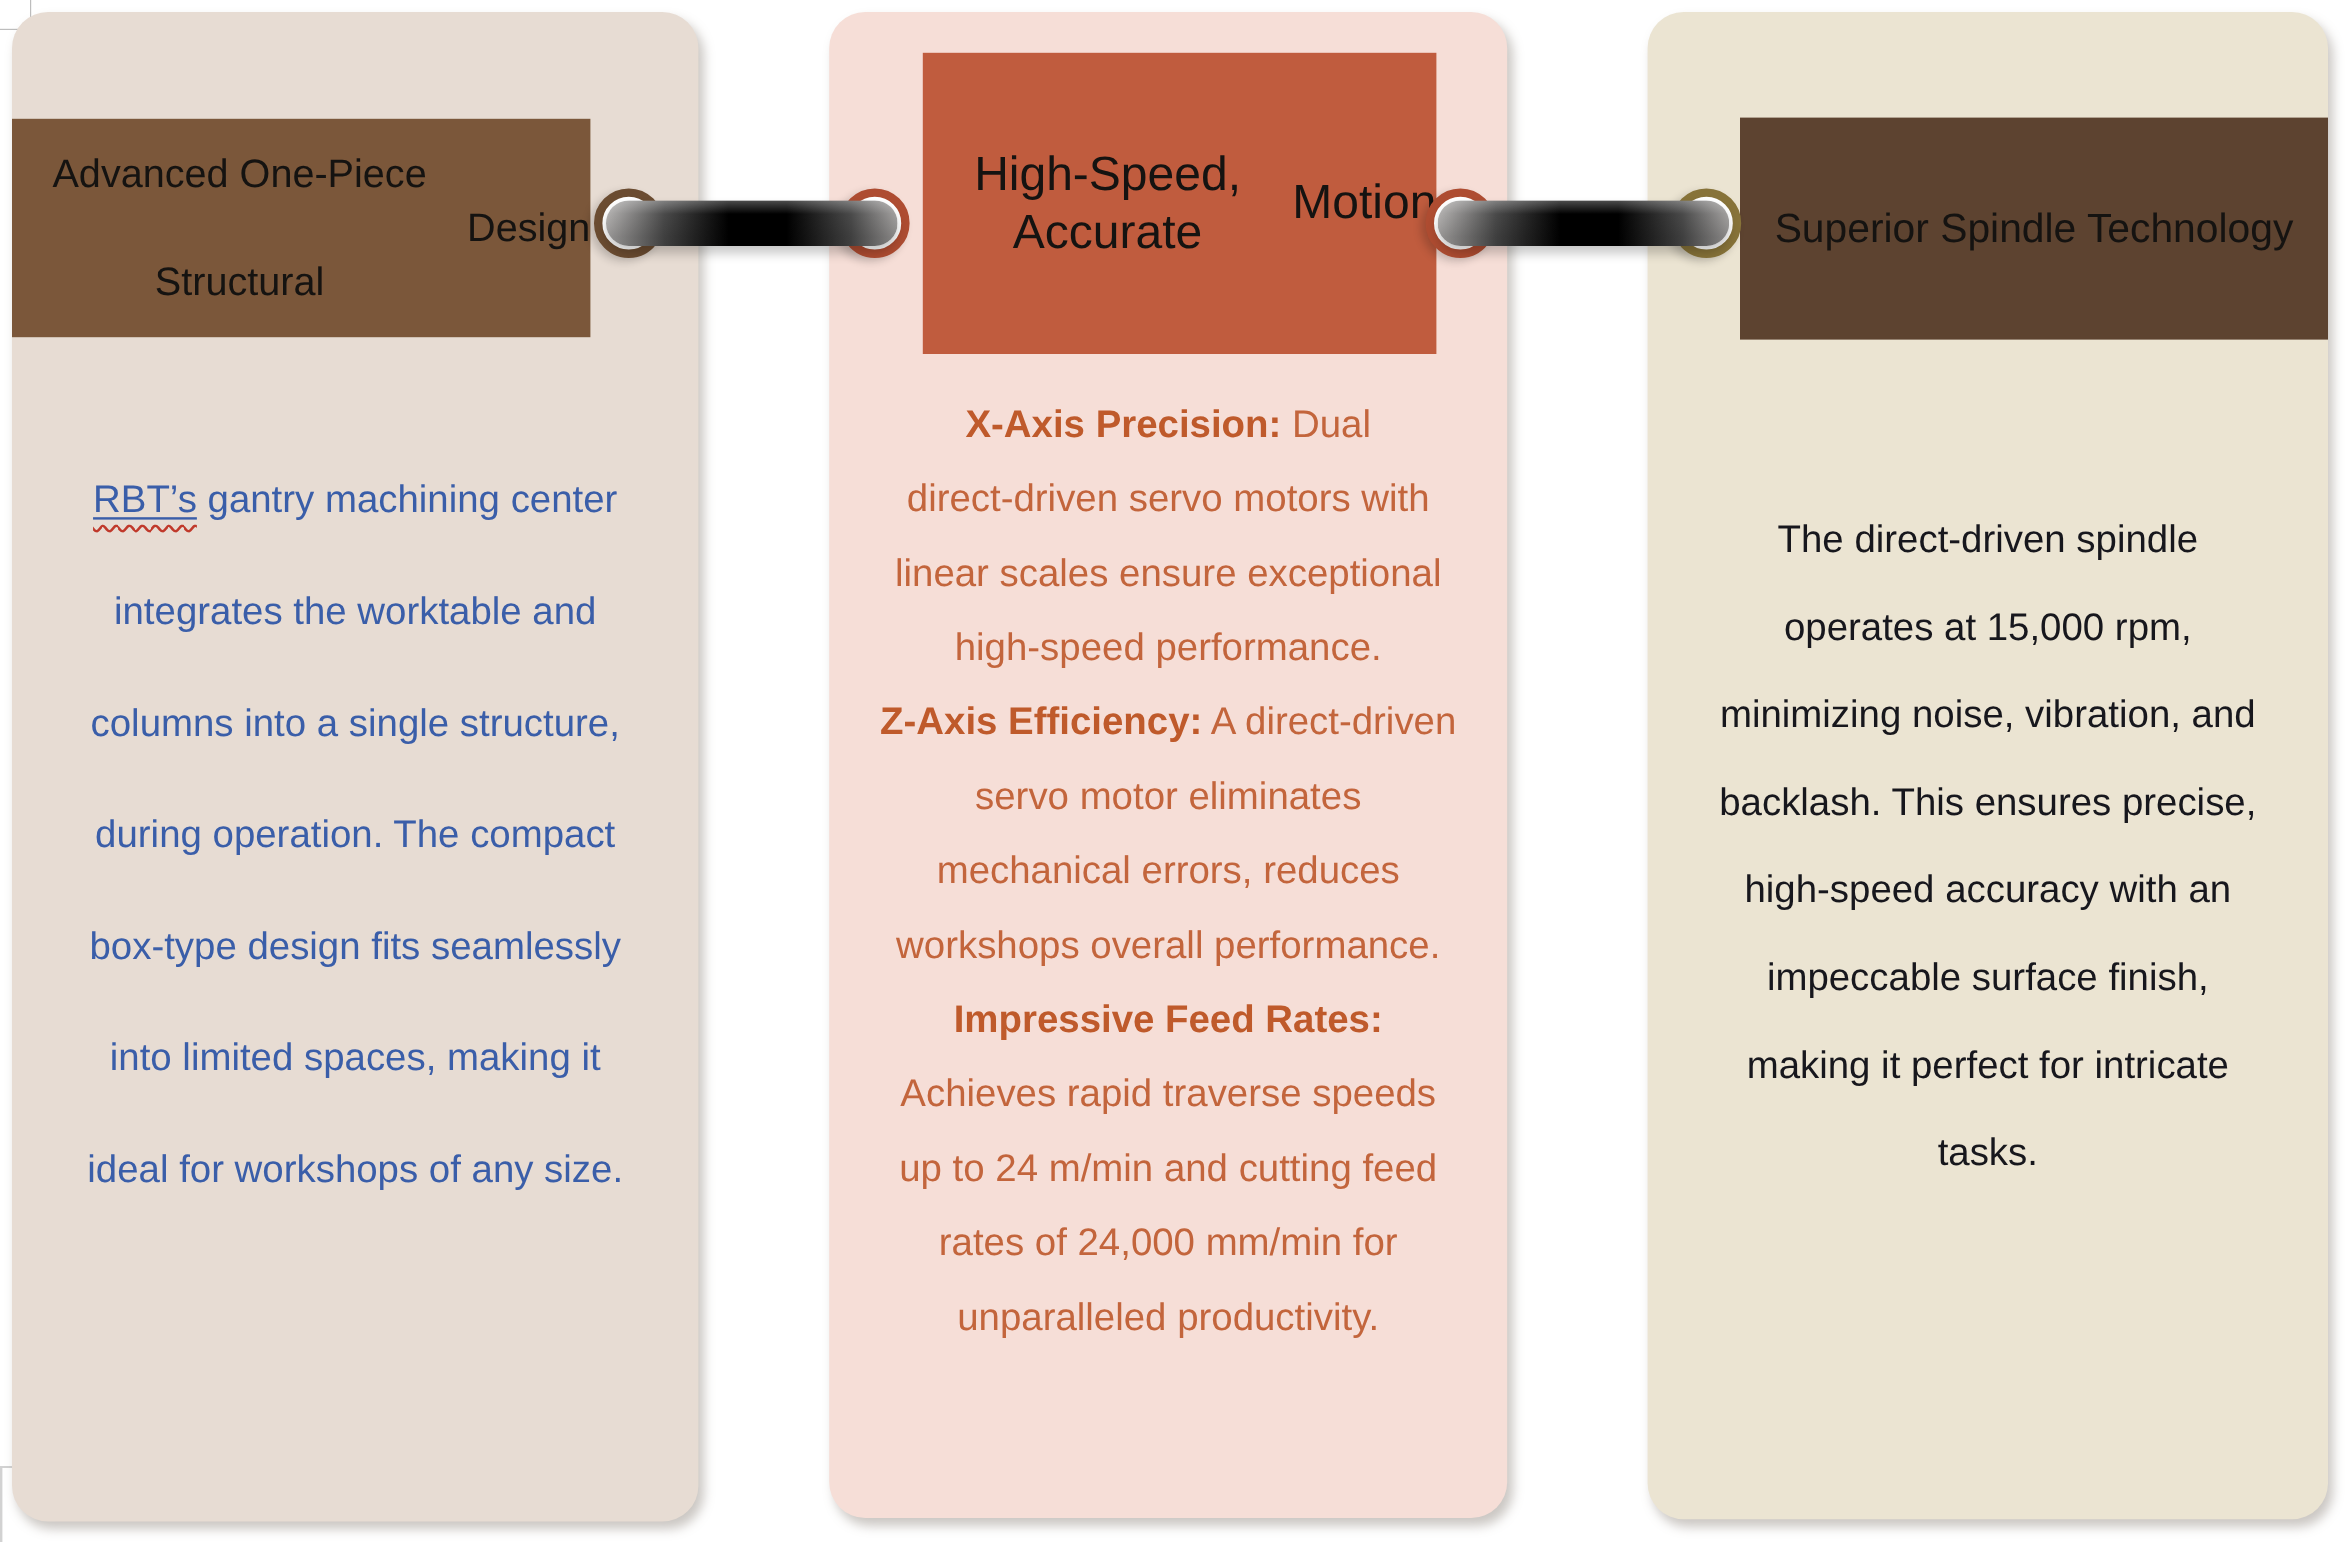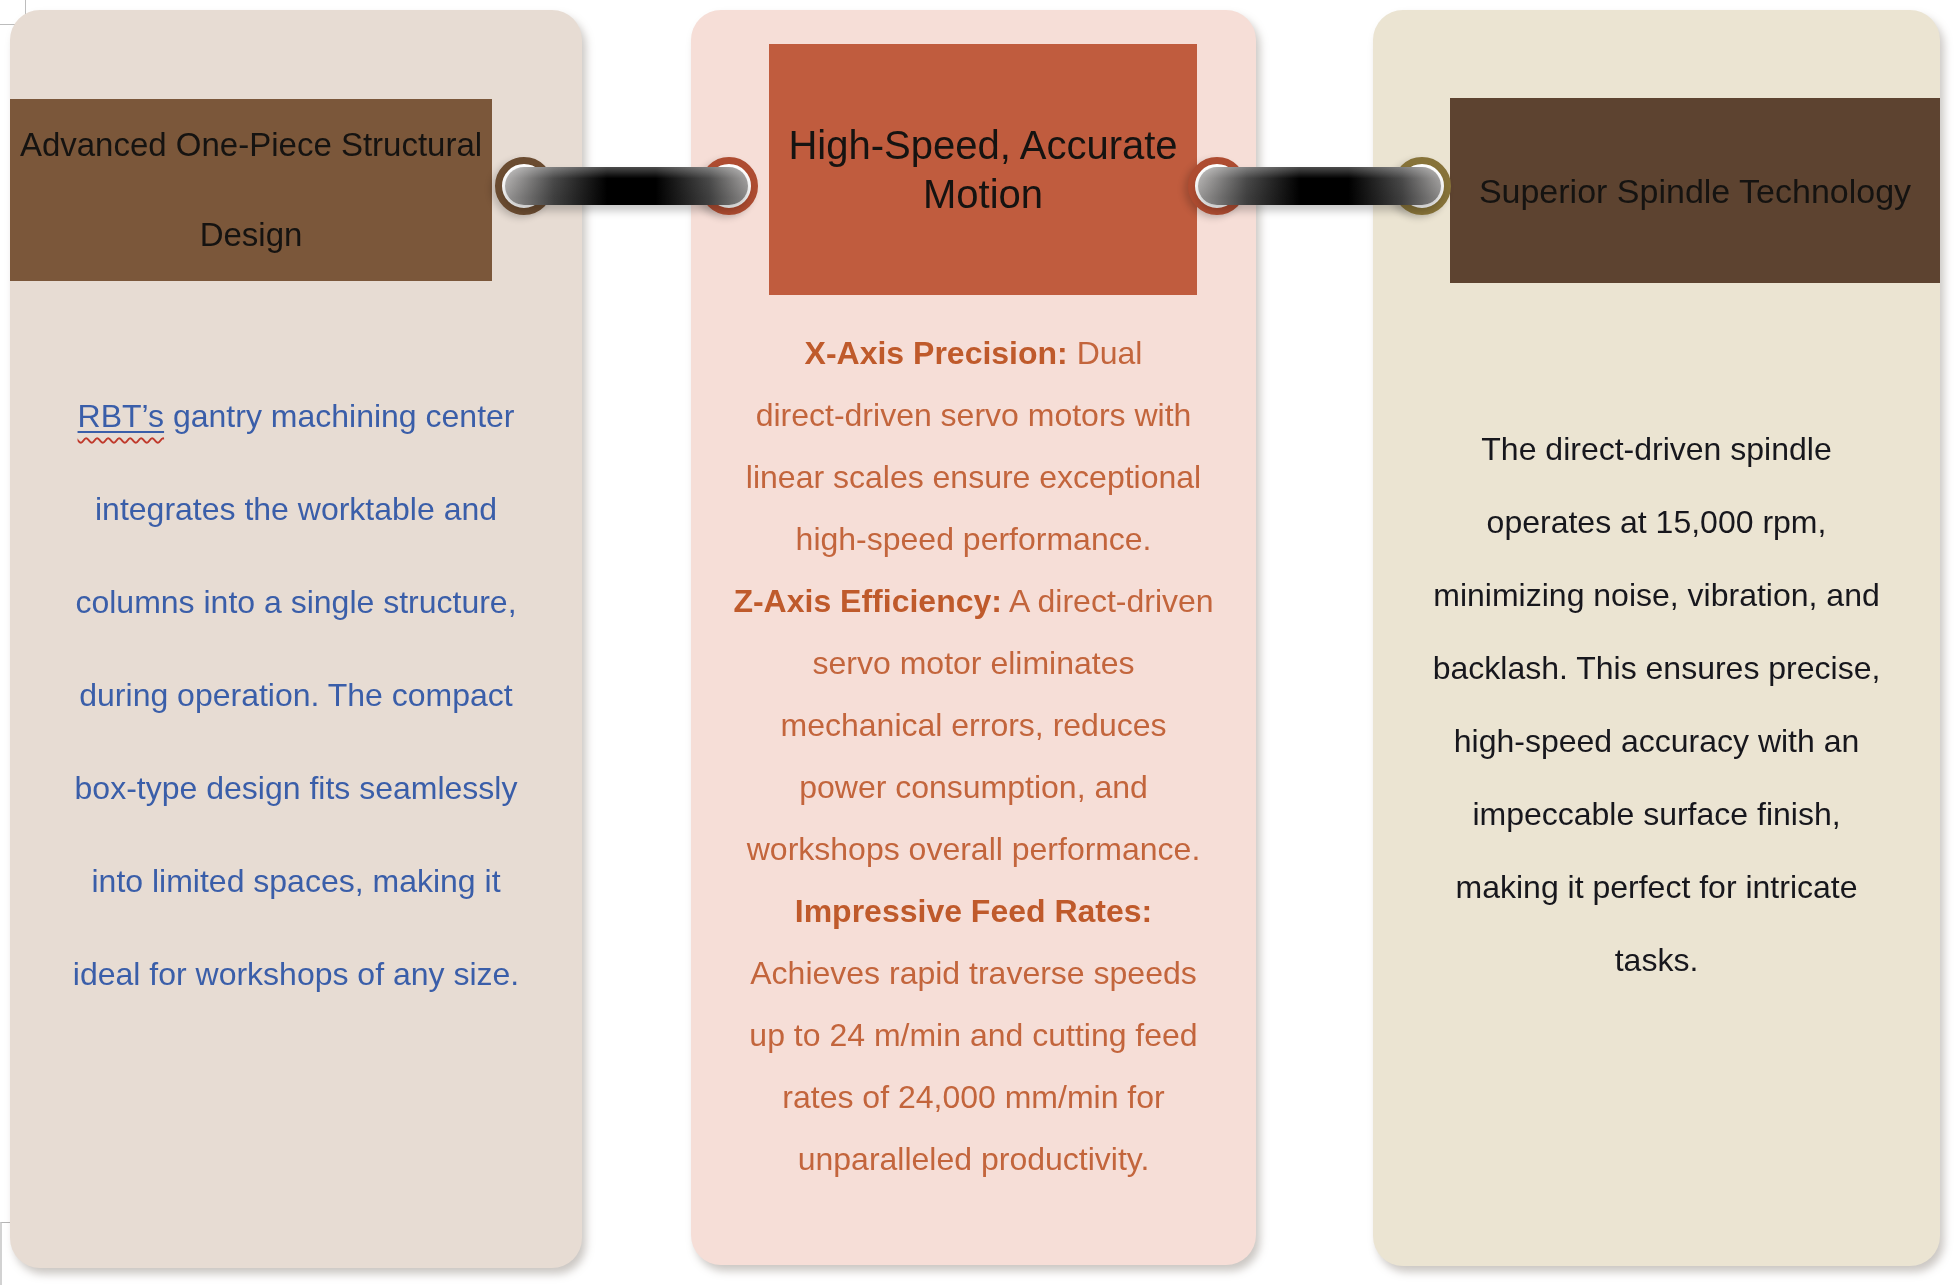--- a/index.html
+++ b/index.html
@@ -7,21 +7,21 @@
           font-family:"Liberation Sans",sans-serif;overflow:hidden;}
 
   
   .card{position:absolute;top:10px;border-radius:30px;
         box-shadow:4px 6px 9px rgba(125,115,105,.40);}
   .card-left {left:10px;  width:572px;height:1258px;background:#e7dcd3;}
   .card-mid  {left:691px; width:565px;height:1255px;background:#f6ded7;}
   .card-right{left:1373px;width:567px;height:1256px;background:#ebe4d2;}
 
   
-  .card-header{position:absolute;display:flex;flex-direction:column;
+  .card-header{position:absolute;display:flex;flex-direction:row;
                justify-content:center;align-items:center;text-align:center;
                color:#151311;}
   .card-left  .card-header{left:0;top:89px;width:482px;height:182px;
                background:#7b573a;font-size:33px;line-height:90px;}
   .card-mid   .card-header{left:78px;top:34px;width:428px;height:251px;
                background:#c05c3e;font-size:40px;line-height:49px;}
   .card-right .card-header{right:0;top:88px;width:490px;height:185px;
                background:#5d4330;font-size:34px;line-height:44px;}
 
   
@@ -90,21 +90,20 @@
         <div>Motion</div>
       </header>
     <div class="card-body">
         <div><span class="bold">X-Axis Precision:</span><span> Dual</span></div>
         <div><span>direct-driven servo motors with</span></div>
         <div><span>linear scales ensure exceptional</span></div>
         <div><span>high-speed performance.</span></div>
         <div><span class="bold">Z-Axis Efficiency:</span><span> A direct-driven</span></div>
         <div><span>servo motor eliminates</span></div>
         <div><span>mechanical errors, reduces</span></div>
-        <div><span>power consumption, and</span></div>
         <div><span>workshops overall performance.</span></div>
         <div><span class="bold">Impressive Feed Rates:</span></div>
         <div><span>Achieves rapid traverse speeds</span></div>
         <div><span>up to 24 m/min and cutting feed</span></div>
         <div><span>rates of 24,000 mm/min for</span></div>
         <div><span>unparalleled productivity.</span></div>
       </div>
   </section>
 
   <section class="card card-right">

